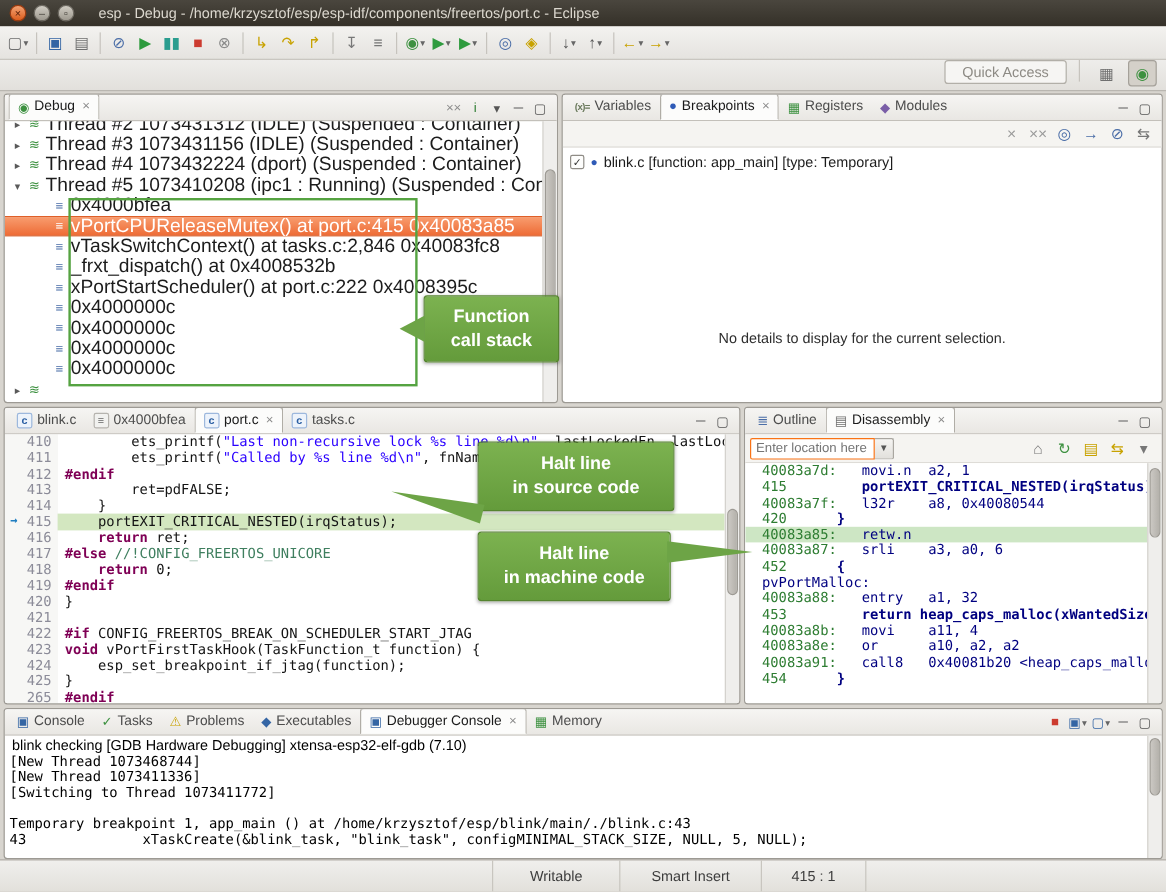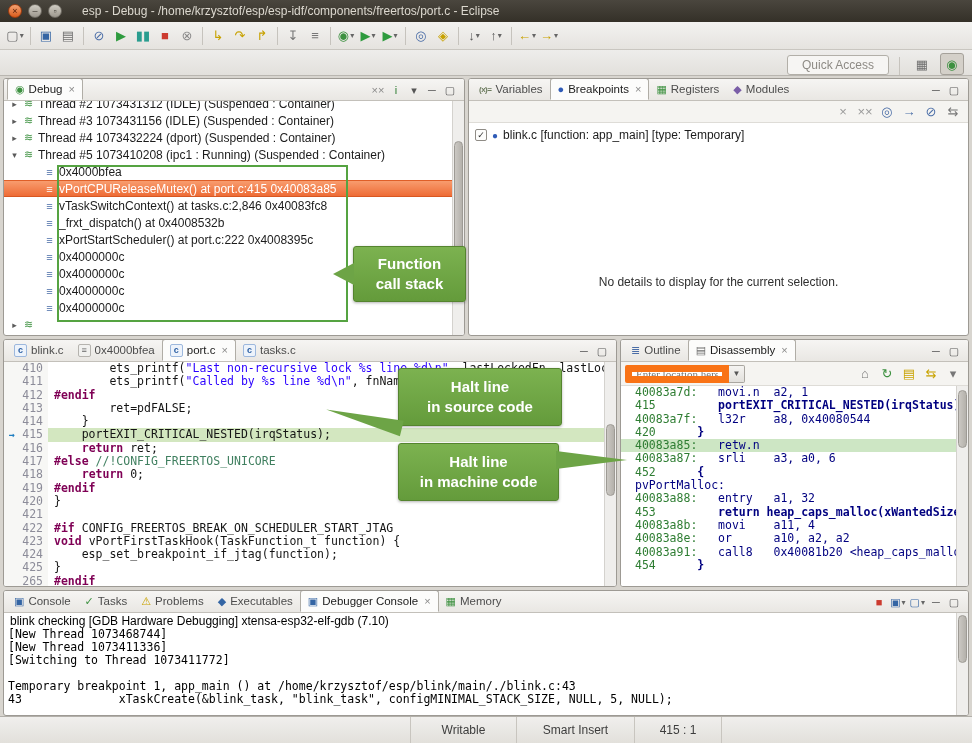--- a/index.html
+++ b/index.html
@@ -10,21 +10,21 @@
 #titlebar{position:absolute;left:0;top:0;width:972px;height:22px;background:linear-gradient(#4a463e,#343028);display:flex;align-items:center;padding:0 8px;gap:6px}
 .winbtn{width:14px;height:14px;border-radius:50%;display:inline-flex;align-items:center;justify-content:center;font-size:9px;line-height:1;color:#44403a;background:linear-gradient(#d0ccc3,#9d988e);border:1px solid #6e6a62;flex:0 0 auto}
 .winbtn.close{background:linear-gradient(#f3a273,#da5c1c);border-color:#9c3c10;color:#58200a}
 #title-text{color:#dcd8cf;font-size:12px;margin-left:14px;white-space:nowrap;overflow:hidden}
 
 
 #toolbar{position:absolute;left:0;top:22px;width:972px;height:28px;background:linear-gradient(#f3f2f0,#e5e3df);border-bottom:1px solid #c9c6c0;display:flex;align-items:center;padding:0 4px}
 .icon{display:inline-flex;align-items:center;justify-content:center;height:22px;min-width:22px;padding:0 2px;border-radius:3px;font-size:13px;cursor:default}
 .icon .dd{font-size:8px;color:#666;margin-left:1px}
 .tb-sep{width:1px;height:18px;background:#c6c3bd;margin:0 4px;display:inline-block}
-#perspective-row{position:absolute;left:0;top:50px;width:972px;height:26px;background:linear-gradient(#eeedeb,#e2e0dc);border-bottom:1px solid #b9b6b0;display:flex;align-items:flex-end;justify-content:flex-end;padding:0 8px;gap:6px}
+#perspective-row{position:absolute;left:0;top:50px;width:972px;height:26px;background:linear-gradient(#eeedeb,#e2e0dc);border-bottom:1px solid #b9b6b0;display:flex;align-items:flex-start;justify-content:flex-end;padding:0 8px;gap:6px}
 #quick-access{border:1px solid #b2afa8;border-radius:3px;background:#f6f5f3;color:#8d8a84;font-size:12px;padding:2px 14px;height:20px;display:flex;align-items:center}
 .persp-icon{width:24px;height:22px;display:inline-flex;align-items:center;justify-content:center;border-radius:3px;font-size:13px}
 .persp-icon.pressed{background:#d4d0c9;border:1px solid #a5a19a}
 
 
 .panel{position:absolute;background:#ffffff;border:1px solid #9d9a94;border-radius:3px;overflow:hidden}
 .tabbar{height:22px;background:linear-gradient(#f6f5f3,#e9e7e3);border-bottom:1px solid #c3c0ba;display:flex;align-items:flex-end;padding-left:3px}
 .tab{height:22px;display:flex;align-items:center;gap:4px;padding:0 7px;font-size:11.5px;color:#4c4c4c;white-space:nowrap}
 .tab.active{background:#fcfcfb;border:1px solid #b0ada6;border-bottom:1px solid #fcfcfb;border-radius:3px 3px 0 0;color:#1b1b1b}
 .tab-close{color:#8a8a8a;font-size:11px;margin-left:2px}
@@ -38,21 +38,21 @@
 .view-toolbar{height:22px;background:#f5f4f1;border-bottom:1px solid #dedcd7;display:flex;align-items:center;justify-content:flex-end;padding-right:4px}
 
 
 #debug-tree{position:absolute;left:0;top:22px;right:12px;bottom:0;overflow:hidden}
 .trow{height:17px;display:flex;align-items:center;white-space:nowrap;padding-left:4px}
 .trow.clip{margin-top:-6px}
 .trow.frame{padding-left:38px}
 .expander{width:13px;font-size:9px;color:#5a5a5a;text-align:center;flex:0 0 13px}
 .thread-ic{width:15px;color:#3d9140;font-size:11px;text-align:center;margin-right:2px;flex:0 0 15px}
 .frame-ic{width:15px;color:#4a6da7;font-size:11px;text-align:center;margin-right:2px;flex:0 0 15px}
-.tlabel{font-size:12px;color:#1c1c1c}
+.tlabel{font-size:16px;color:#1c1c1c}
 .trow.selected{background:linear-gradient(#f89c6e,#ee6c36);border-top:1px solid #df5f28;border-bottom:1px solid #d85722}
 .trow.selected .tlabel,.trow.selected .frame-ic{color:#fff}
 .stack-outline{position:absolute;border:2px solid #55a341;pointer-events:none;z-index:4;background:transparent}
 
 
 .vsb{position:absolute;top:0;right:0;bottom:0;width:12px;background:#efeeec;border-left:1px solid #d4d2ce}
 .vsb .thumb{position:absolute;left:1px;right:1px;background:linear-gradient(90deg,#cbc8c3,#b4b1ab);border:1px solid #9d9a94;border-radius:5px}
 
 
 .bprow{height:16px;display:flex;align-items:center;gap:5px;padding-left:6px;margin-top:4px}
@@ -70,21 +70,21 @@
 .ctext{flex:1;white-space:pre;overflow:hidden;padding-left:6px}
 .cl.hl .ctext{background:#d3e7c0}
 .tok-p{color:#141414}
 .tok-s{color:#2a00ff}
 .tok-pre{color:#7f0055;font-weight:bold}
 .tok-kw{color:#7f0055;font-weight:bold}
 .tok-cmt{color:#3f7f5f}
 
 
 .loc-bar{height:24px;background:#f5f4f1;border-bottom:1px solid #dedcd7;display:flex;align-items:center;padding:0 4px;gap:0}
-.loc-input{width:104px;height:18px;border:7px solid #f97316;border-radius:2px 0 0 2px;font-size:11px;padding:0 4px;color:#555;background:#fff;font-family:Liberation Serif, serif}
+.loc-input{width:104px;height:18px;border:1px solid #f97316;border-radius:2px 0 0 2px;font-size:11px;padding:0 4px;color:#555;background:#fff;font-family:Liberation Sans, sans-serif}
 .loc-dd{width:16px;height:18px;border:1px solid #a9a6a0;border-left:none;border-radius:0 2px 2px 0;background:linear-gradient(#f5f4f2,#e2e0dc);font-size:8px;display:inline-flex;align-items:center;justify-content:center;color:#555}
 .loc-spacer{flex:1}
 #disasm-body{position:absolute;left:0;top:46px;right:12px;bottom:0;background:#fff;font-family:"DejaVu Sans Mono",monospace;font-size:11.5px;overflow:hidden;padding-left:14px}
 .dl{height:13.3px;line-height:13.3px;white-space:pre;overflow:hidden}
 .dl.hl{background:#cde6c4;margin-left:-14px;padding-left:14px}
 .da{color:#2e7d32}
 .dln{color:#2e7d32}
 .di{color:#000080}
 .dsrc{color:#000080;font-weight:bold}
 .dlbl{color:#000080;font-weight:normal}

